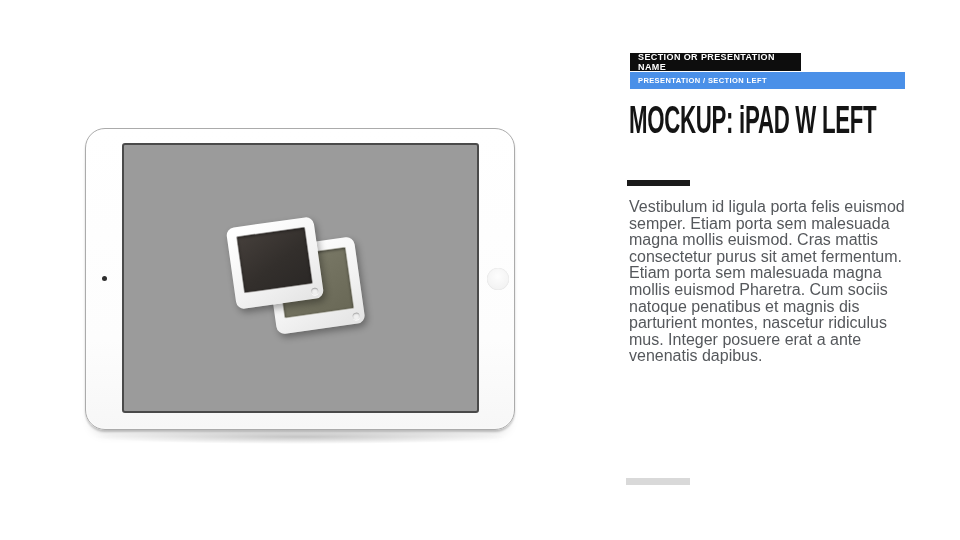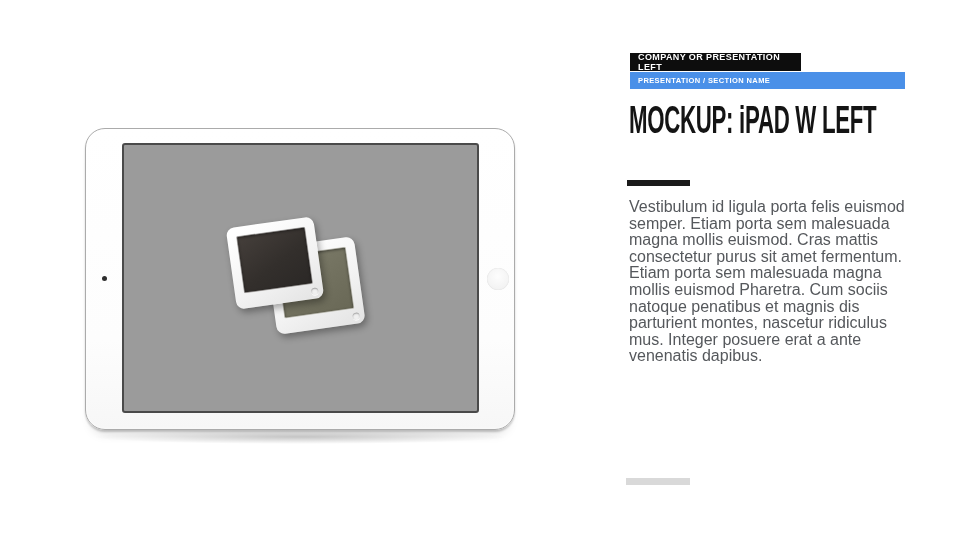--- a/index.html
+++ b/index.html
@@ -171,24 +171,24 @@
         </div>
         <div class="photo-slide front">
           <div class="photo-window"></div>
           <span class="slide-hole"></span>
         </div>
       </div>
     </div>
   </div>
 
   <div class="company-bar">
-    <span>COMPANY OR PRESENTATION LEFT</span>
+    <span>SECTION OR PRESENTATION NAME</span>
   </div>
   <div class="section-bar">
-    <span>PRESENTATION / SECTION NAME</span>
+    <span>PRESENTATION / SECTION LEFT</span>
   </div>
 
   <h1 class="slide-title">MOCKUP: iPAD W LEFT</h1>
 
   <div class="divider-dark"></div>
 
   <p class="body-text">Vestibulum id ligula porta felis euismod semper. Etiam porta sem malesuada magna mollis euismod. Cras mattis consectetur purus sit amet fermentum. Etiam porta sem malesuada magna mollis euismod Pharetra. Cum sociis natoque penatibus et magnis dis parturient montes, nascetur ridiculus mus. Integer posuere erat a ante venenatis dapibus.</p>
 
   <div class="divider-light"></div>
 

